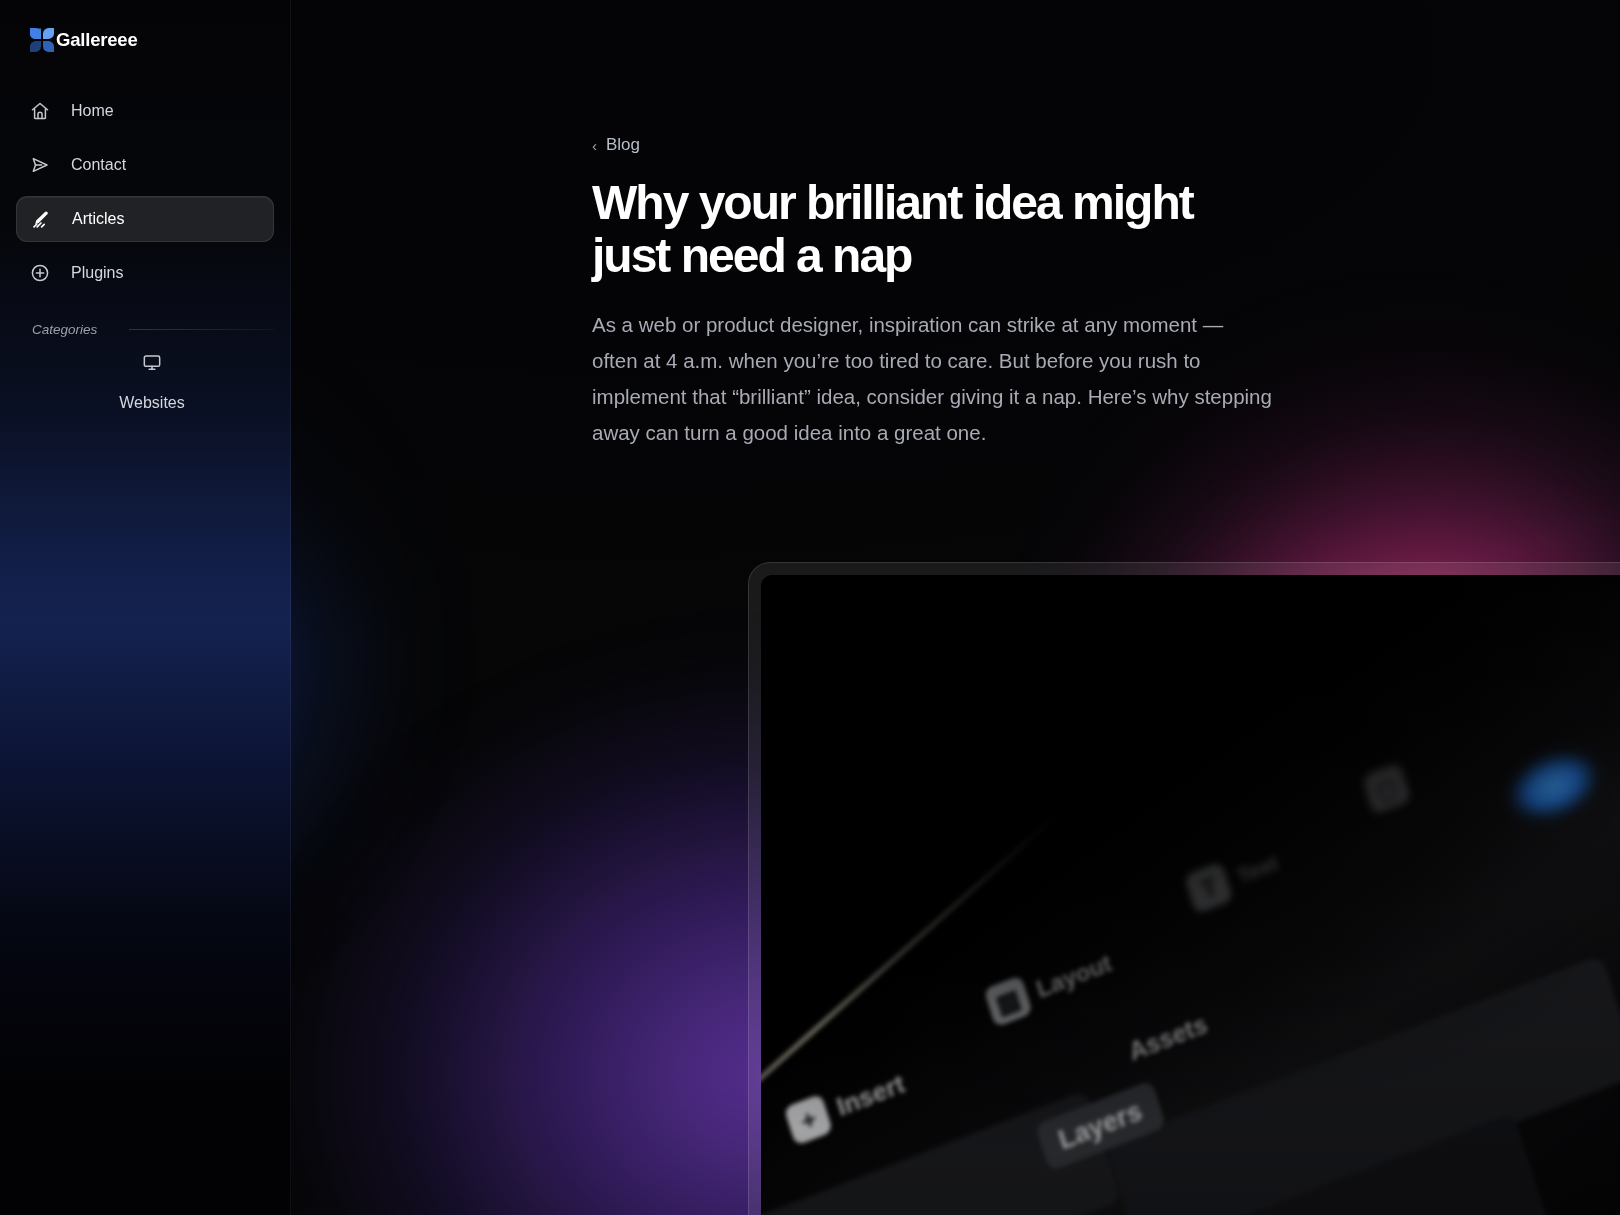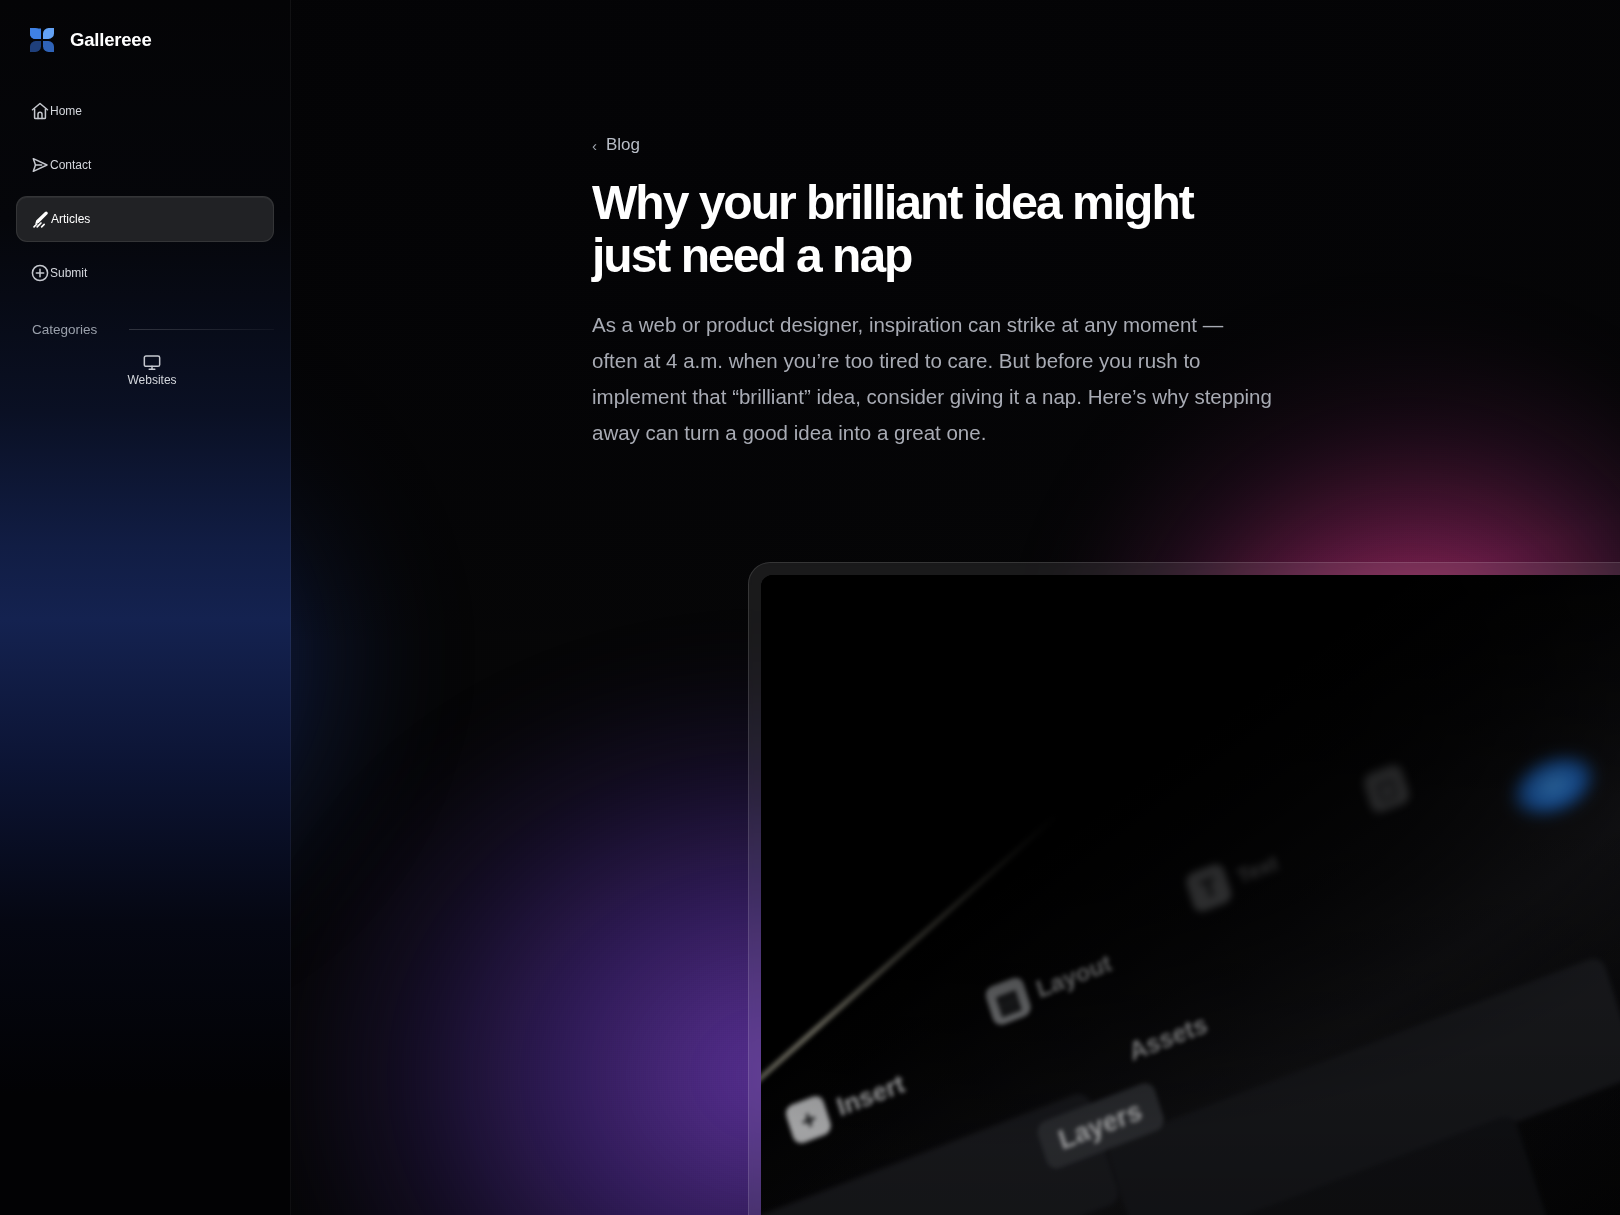--- a/index.html
+++ b/index.html
@@ -91,54 +91,55 @@
         rgba(17,29,68,1) 45%,
         rgba(20,34,80,1) 51%,
         rgba(12,20,52,1) 63%,
         rgba(5,7,18,1) 76%,
         rgba(2,2,4,1) 90%);
     border-right:1px solid rgba(255,255,255,0.055);
   }
   .sb-inner { position:relative; z-index:2; }
 
   .brand {
-    display:flex; align-items:center; gap:14px;
+    display:flex; align-items:center; 
     padding:22px 0 0 28px;
     height:58px;
   }
   .brand-mark { width:28px; height:28px; flex:0 0 28px; }
   .brand-name {
     font-size:18.5px; font-weight:700; color:#ffffff;
     letter-spacing:-0.2px;
   }
 
   .nav-top { margin-top:30px; padding:0 16px; }
   .nav-item {
-    display:flex; align-items:center; 
+    display:flex; align-items:center; gap:21px;
     height:46px; padding:0 0 0 14px;
     border-radius:11px;
     color:#d4d7dd;
-    font-size:12px;
+    font-size:16px;
     cursor:pointer;
     margin-bottom:8px;
     position:relative;
   }
   .nav-item .ico { width:20px; height:20px; flex:0 0 20px; display:block; opacity:.93; }
   .nav-item.active {
     background:#212225;
     border:1px solid rgba(255,255,255,0.085);
     color:#ffffff;
     font-weight:500;
     box-shadow:0 1px 0 rgba(255,255,255,0.05) inset;
   }
   .nav-item.active .ico { opacity:1; }
 
   .cat-head {
     display:flex; align-items:center; gap:32px;
     margin:26px 16px 8px 32px;
+    font-style:italic;
   }
   .cat-head .lbl {
     font-size:13.5px; color:#9aa0ab; white-space:nowrap;
   }
   .cat-head .rule {
     flex:1; height:1px;
     background:linear-gradient(90deg, rgba(255,255,255,0.17), rgba(255,255,255,0.04));
   }
   .nav-cats { padding:8px 16px 0 16px; }
   .nav-cats .nav-item { margin-bottom:8px;flex-direction:column; }
@@ -318,21 +319,21 @@
           <span>Articles</span>
         </div>
 
         <div class="nav-item">
           <span class="ico">
             <svg viewBox="0 0 24 24" width="20" height="20" fill="none" stroke="currentColor" stroke-width="1.8" stroke-linecap="round">
               <circle cx="12" cy="12" r="9.1"></circle>
               <path d="M12 7.6v8.8M7.6 12h8.8"></path>
             </svg>
           </span>
-          <span>Submit</span>
+          <span>Plugins</span>
         </div>
       </nav>
 
       <div class="cat-head">
         <span class="lbl">Categories</span>
         <span class="rule"></span>
       </div>
 
       <nav class="nav-cats">
 

